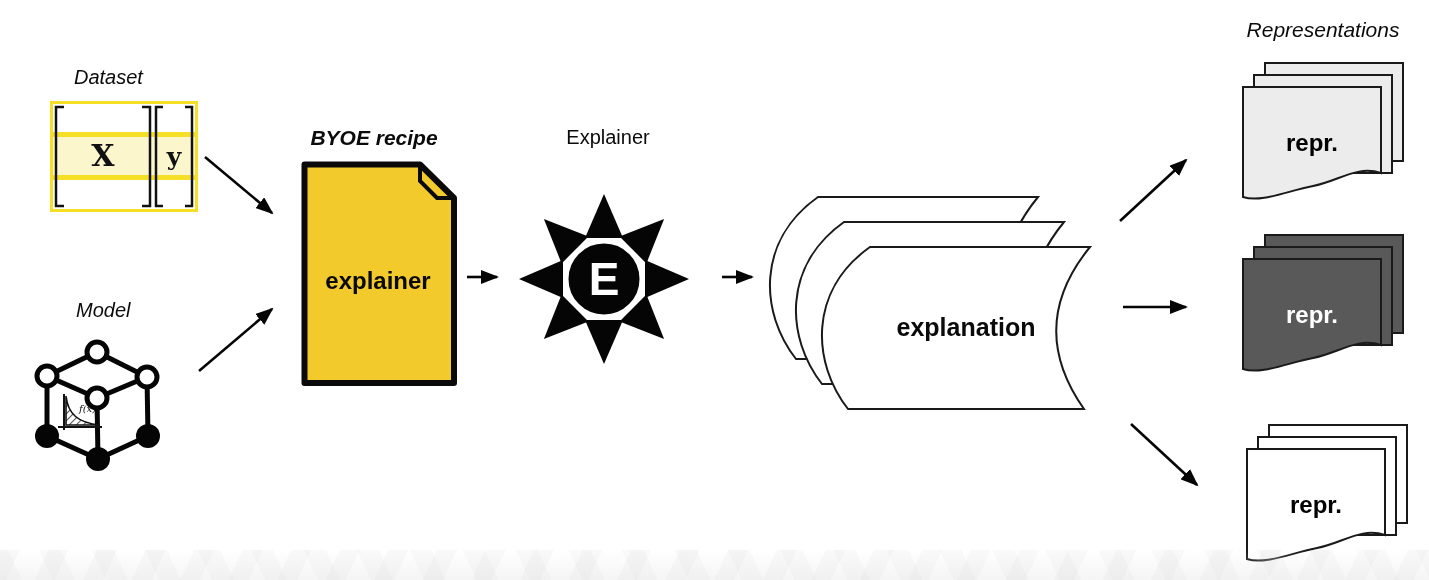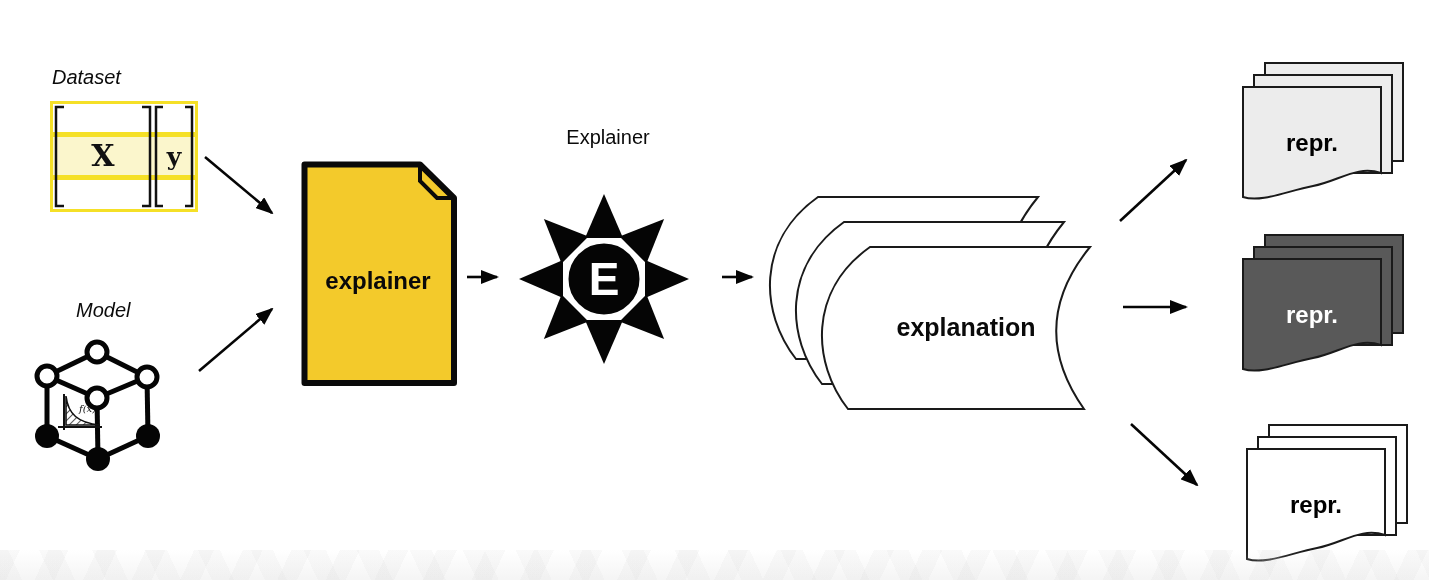--- a/index.html
+++ b/index.html
@@ -20,21 +20,21 @@
       repeating-linear-gradient(115deg, rgba(200,200,200,0.10) 0 18px, rgba(255,255,255,0) 18px 44px),
       repeating-linear-gradient(65deg, rgba(205,205,205,0.10) 0 20px, rgba(255,255,255,0) 20px 48px),
       linear-gradient(to bottom, rgba(255,255,255,0), rgba(225,225,225,0.35));
   }
 </style>
 </head>
 <body>
 
 <div id="canvas">
 
-  <div class="abs title italic" style="left:52px;top:66px;">Dataset</div>
+  <div class="abs title italic" style="left:74px;top:66px;">Dataset</div>
 
   <svg class="abs" style="left:50px;top:101px;" width="150" height="112" viewBox="0 0 150 112">
     <rect x="1.5" y="1.5" width="145" height="108" fill="#ffffff" stroke-width="3" stroke="#f5e027"></rect>
     <rect x="3" y="32" width="142" height="46" fill="#fbf6cc"></rect>
     <rect x="3" y="31" width="142" height="5" fill="#f5e027"></rect>
     <rect x="3" y="74" width="142" height="5" fill="#f5e027"></rect>
 
     <path d="M14,6 H6 V105 H14" fill="none" stroke="#111" stroke-width="2.5"></path>
     <path d="M92,6 H100 V105 H92" fill="none" stroke="#111" stroke-width="2.5"></path>
 
@@ -78,20 +78,21 @@
       <circle cx="75" cy="68" r="10"></circle>
     </g>
 
     <g fill="#050505">
       <circle cx="25" cy="106" r="12"></circle>
       <circle cx="126" cy="106" r="12"></circle>
       <circle cx="76" cy="129" r="12"></circle>
     </g>
   </svg>
 
+  <div class="abs title italic bold centered" style="left:299px;top:126px;width:150px;font-size:21px;">BYOE recipe</div>
 
   <svg class="abs" style="left:301px;top:161px;" width="160" height="226" viewBox="0 0 160 226">
     <path d="M3.5,3.5 H119 L153,37 V222 H3.5 Z" stroke="#0a0a0a" stroke-width="6" stroke-linejoin="round" fill="#f3ca2b"></path>
     <path d="M119,3.5 L119,20 L136,37 L153,37" fill="none" stroke="#0a0a0a" stroke-width="4"></path>
     <text x="77" y="128" text-anchor="middle" font-size="24" font-weight="bold" fill="#0a0a0a">explainer</text>
   </svg>
 
   <div class="abs title centered" style="left:533px;top:124px;width:150px;line-height:26px;">
     <div>Explainer</div>
   </div>
@@ -128,20 +129,21 @@
 
   <svg class="abs" style="left:766px;top:197px;" width="340" height="222" viewBox="0 0 340 222">
     <g fill="#ffffff" stroke="#1a1a1a" stroke-width="2">
       <path d="M52,0 H272 C228,54 228,108 266,162 H30 C-6,116 -10,44 52,0 Z"></path>
       <path transform="translate(26,25)" d="M52,0 H272 C228,54 228,108 266,162 H30 C-6,116 -10,44 52,0 Z"></path>
       <path transform="translate(52,50)" d="M52,0 H272 C228,54 228,108 266,162 H30 C-6,116 -10,44 52,0 Z"></path>
     </g>
     <text x="200" y="139" text-anchor="middle" font-size="25" font-weight="bold" fill="#0a0a0a">explanation</text>
   </svg>
 
+  <div class="abs title italic centered" style="left:1230px;top:18px;width:186px;font-size:21px;">Representations</div>
 
   <svg class="abs" style="left:1243px;top:63px;" width="166" height="150" viewBox="0 0 166 150">
     <g class="sheet-stroke">
       <rect x="22" y="0" width="138" height="98" fill="#ececec"></rect>
       <rect x="11" y="12" width="138" height="98" fill="#ececec"></rect>
       <path transform="translate(0,24)" d="M0,0 H138 V86 C114,78 96,94 70,99 C44,104 18,116 0,110 Z" fill="#ececec"></path>
     </g>
     <text x="69" y="88" text-anchor="middle" font-size="24" font-weight="bold" fill="#000000">repr.</text>
   </svg>
 

